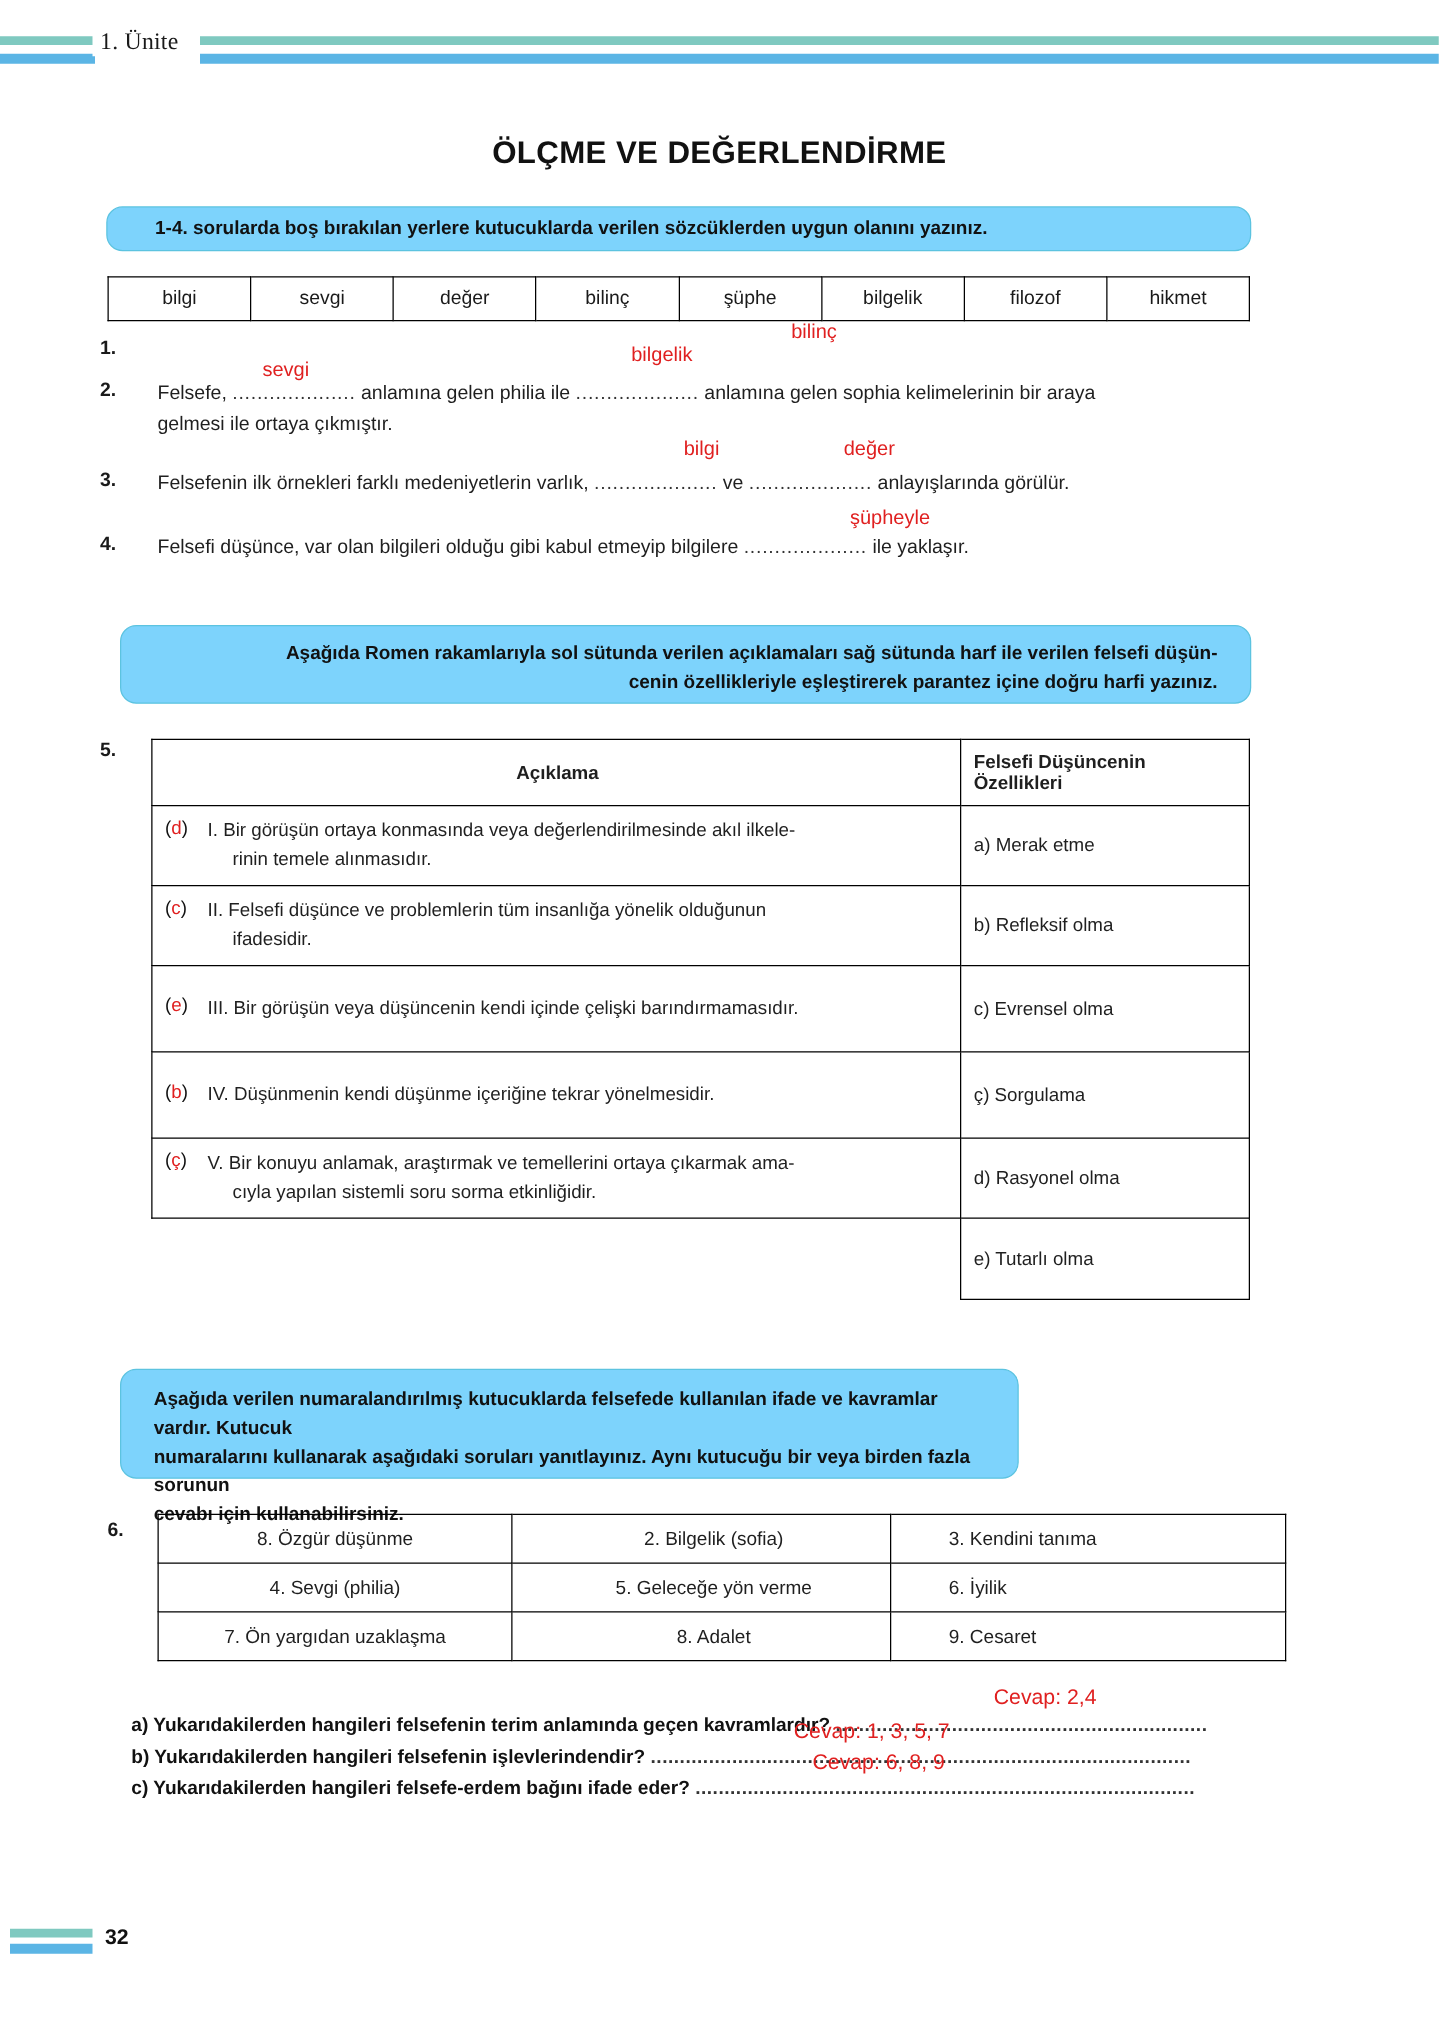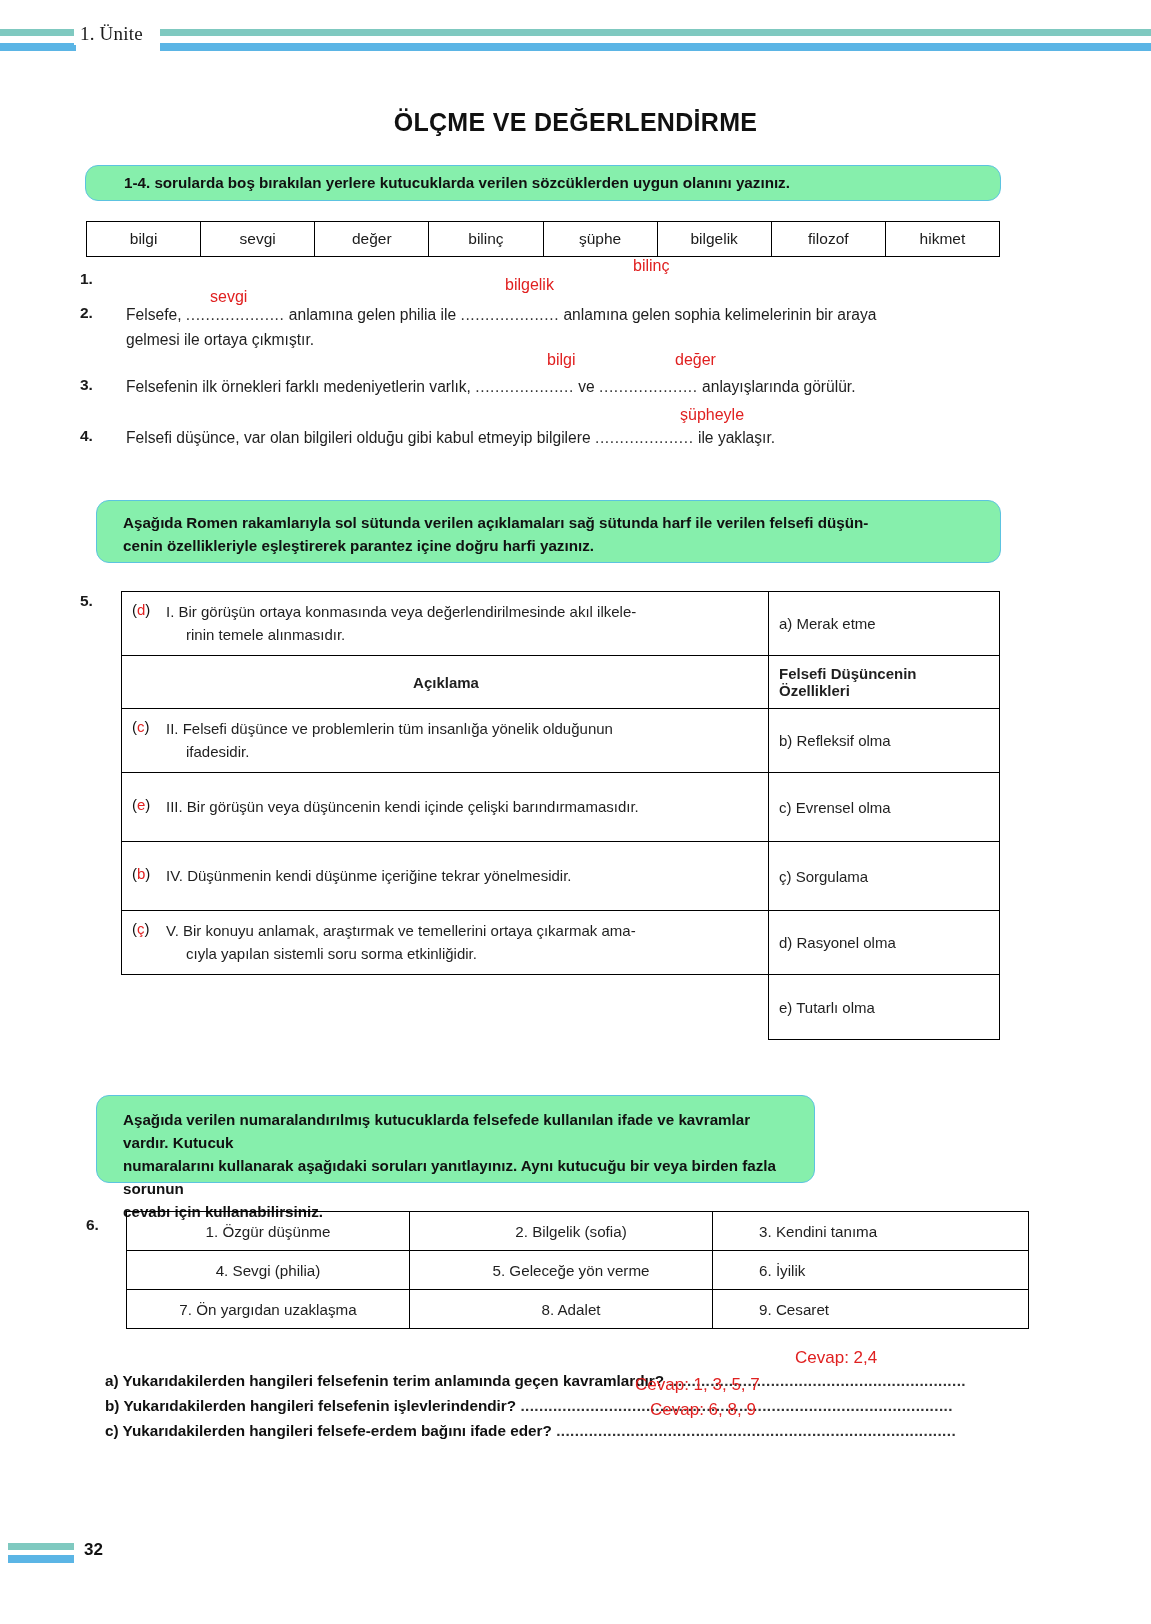--- a/index.html
+++ b/index.html
@@ -75,32 +75,33 @@
   
   .instr-box {
     position: absolute;
     border: 1.6px solid #5cc3e0;
     border-radius: 13px;
     box-sizing: border-box;
     font-weight: bold;
     font-size: 15.2px;
     line-height: 1.52;
     color: #111;
-    background: #86efac;
+    background: #7dd3fc;
   }
   #instr-1 {
     left: 85px; top: 165px;
     width: 916px; height: 36px;
     padding: 0 0 0 38px;
     display: flex; align-items: center;
   }
   #instr-2 {
     left: 96px; top: 500px;
     width: 905px; height: 63px;
     padding: 10px 26px 16px 26px;
+    text-align: right;
   }
   #instr-3 {
     left: 96px; top: 1095px;
     width: 719px; height: 88px;
     padding: 12px 22px 0 26px;
   }
 
   
   .wordbank {
     position: absolute;
@@ -339,36 +340,36 @@
 <div class="instr-box" id="instr-2">
   <div>Aşağıda Romen rakamlarıyla sol sütunda verilen açıklamaları sağ sütunda harf ile verilen felsefi düşün-</div>
   <div>cenin özellikleriyle eşleştirerek parantez içine doğru harfi yazınız.</div>
 </div>
 
 <div class="q5-num">5.</div>
 <div class="match-wrap">
   <table class="match-table">
     <tbody>
         <tr>
-      <td class="col-left exp-cell">
-        <span class="paren">(<span class="letter">d</span>)</span><span class="exp-body"><span>I. Bir görüşün ortaya konmasında veya değerlendirilmesinde akıl ilkele-</span><span class="cont">rinin temele alınmasıdır.</span></span>
-      </td>
-      <td class="col-right">a) Merak etme</td>
-    </tr>
-
-    <tr>
       <td class="col-left head head-left">Açıklama</td>
       <td class="col-right head">
         <div>Felsefi Düşüncenin</div>
         <div>Özellikleri</div>
       </td>
     </tr>
 
     <tr>
       <td class="col-left exp-cell">
+        <span class="paren">(<span class="letter">d</span>)</span><span class="exp-body"><span>I. Bir görüşün ortaya konmasında veya değerlendirilmesinde akıl ilkele-</span><span class="cont">rinin temele alınmasıdır.</span></span>
+      </td>
+      <td class="col-right">a) Merak etme</td>
+    </tr>
+
+    <tr>
+      <td class="col-left exp-cell">
         <span class="paren">(<span class="letter">c</span>)</span><span class="exp-body"><span>II. Felsefi düşünce ve problemlerin tüm insanlığa yönelik olduğunun</span><span class="cont">ifadesidir.</span></span>
       </td>
       <td class="col-right">b) Refleksif olma</td>
     </tr>
 
     <tr>
       <td class="col-left exp-cell" style="height:50px;">
         <span class="paren">(<span class="letter">e</span>)</span><span class="exp-body"><span>III. Bir görüşün veya düşüncenin kendi içinde çelişki barındırmamasıdır.</span></span>
       </td>
       <td class="col-right">c) Evrensel olma</td>
@@ -399,21 +400,21 @@
 <div class="instr-box" id="instr-3">
   <div>Aşağıda verilen numaralandırılmış kutucuklarda felsefede kullanılan ifade ve kavramlar vardır. Kutucuk</div>
   <div>numaralarını kullanarak aşağıdaki soruları yanıtlayınız. Aynı kutucuğu bir veya birden fazla sorunun</div>
   <div>cevabı için kullanabilirsiniz.</div>
 </div>
 
 <div class="q6-num">6.</div>
 <table class="box-table">
   <tbody>
       <tr>
-    <td class="c1">1. Özgür düşünme</td>
+    <td class="c1">8. Özgür düşünme</td>
     <td class="c2">2. Bilgelik (sofia)</td>
     <td class="c3">3. Kendini tanıma</td>
   </tr>
   <tr>
     <td class="c1">4. Sevgi (philia)</td>
     <td class="c2">5. Geleceğe yön verme</td>
     <td class="c3">6. İyilik</td>
   </tr>
   <tr>
     <td class="c1">7. Ön yargıdan uzaklaşma</td>

